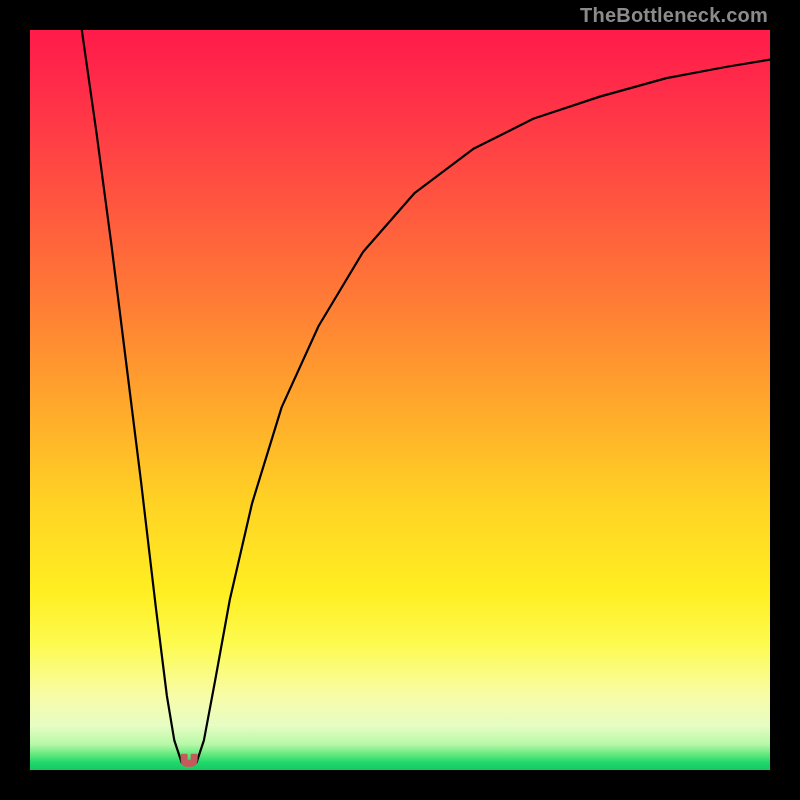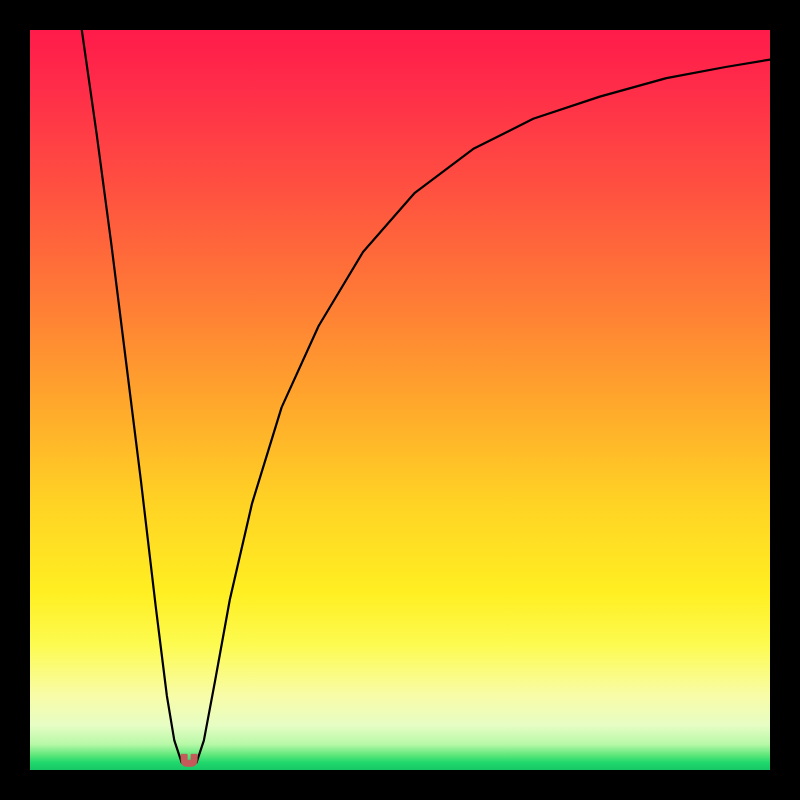--- a/index.html
+++ b/index.html
@@ -81,13 +81,14 @@
 
 <div class="frame">
   <div class="plot-area">
     <div class="gradient"></div>
     <svg class="curve-svg" viewBox="0 0 740 740">
       <path id="left-path" class="curve-path" d="M51.8 0.0 L66.6 103.6 L81.4 214.6 L96.2 333.0 L111.0 451.4 L125.8 577.2 L136.9 666.0 L144.3 710.4 L151.7 732.6"></path>
       <path id="right-path" class="curve-path" d="M166.5 732.6 L173.9 710.4 L185.0 651.2 L199.8 569.8 L222.0 473.6 L251.6 377.4 L288.6 296.0 L333.0 222.0 L384.8 162.8 L444.0 118.4 L503.2 88.8 L569.8 66.6 L636.4 48.1 L695.6 37.0 L740.0 29.6"></path>
       <path id="nub-path" class="nub" d="M151.1 724.3 L151.1 730.3 Q151.1 736.3 157.1 736.3 L161.1 736.3 Q167.1 736.3 167.1 730.3 L167.1 724.3 L161.1 724.3 L161.1 730.3 Q161.1 730.3 161.1 730.3 L157.1 730.3 L157.1 724.3 Z"></path>
     </svg>
   </div>
+  <div class="watermark">TheBottleneck.com</div>
 </div>
 
 </body></html>

